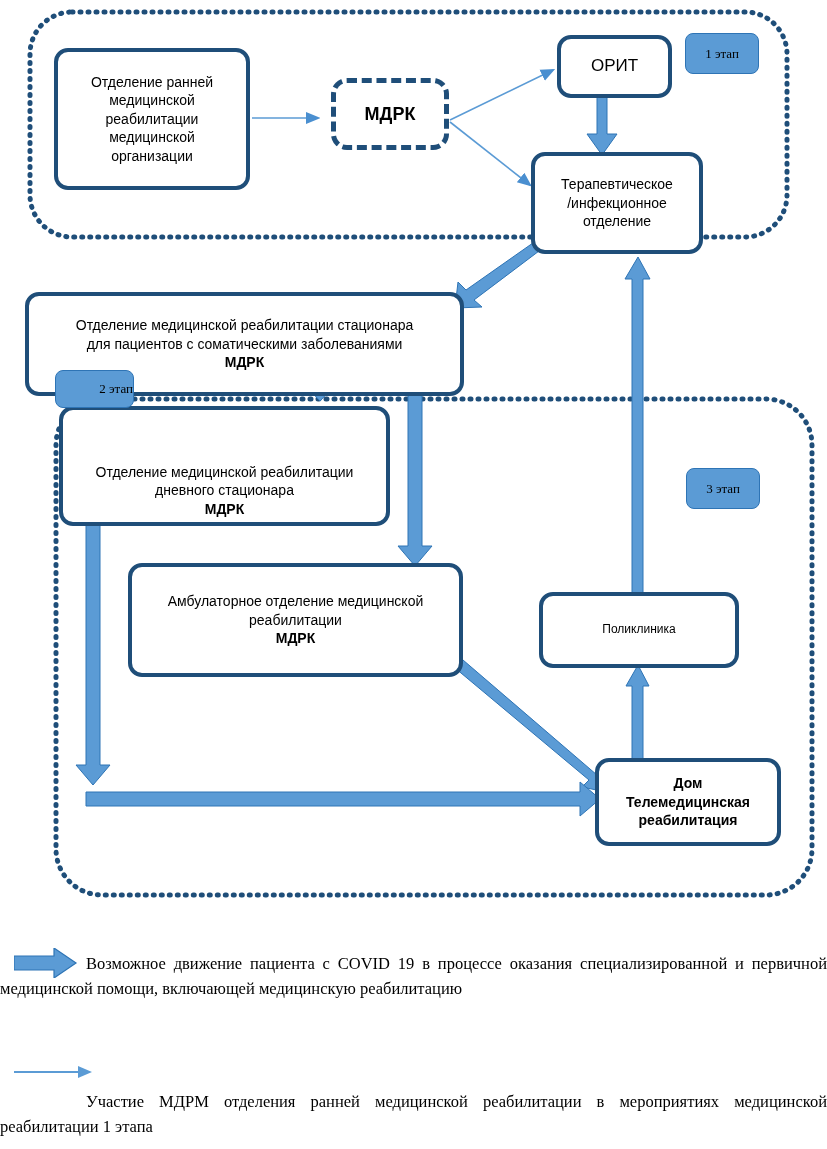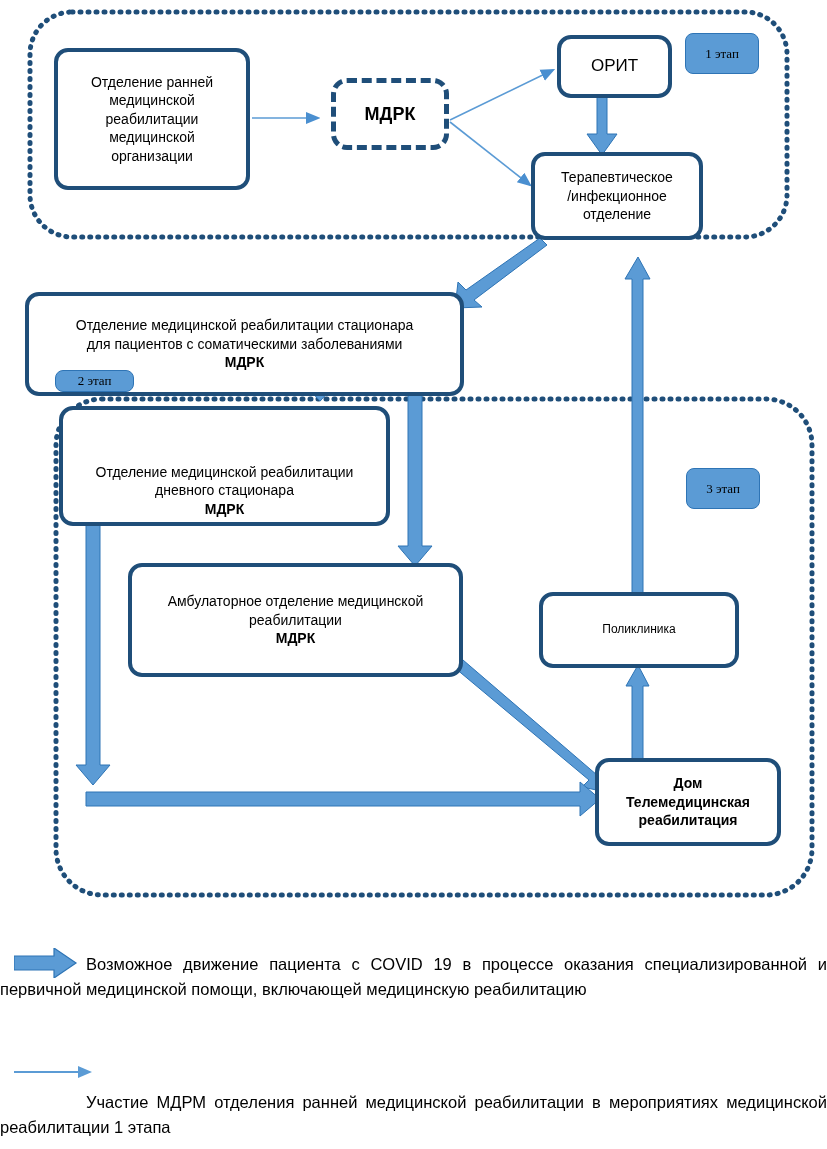--- a/index.html
+++ b/index.html
@@ -10,21 +10,21 @@
            box-sizing:border-box;display:flex;align-items:center;justify-content:center;
            text-align:center;color:#000;font-size:14px;line-height:1.32;padding:4px 8px;}
   .nodebox .inner{width:100%;}
   .nodebox b{font-weight:bold;}
   .dashbox{position:absolute;border:5px dashed #1F4E79;border-radius:16px;background:#ffffff;
            box-sizing:border-box;display:flex;align-items:center;justify-content:center;
            font-size:18px;font-weight:bold;color:#000;}
   .stage-badge{position:absolute;background:#5B9BD5;border:1.5px solid #2E74B5;border-radius:8px;
            display:flex;align-items:center;justify-content:center;font-size:13px;color:#000000;
            box-sizing:border-box;font-family:Liberation Serif, serif;}
-  .legend{position:absolute;left:0;width:827px;font-family:Liberation Sans, sans-serif;
+  .legend{position:absolute;left:0;width:827px;font-family:Liberation Serif, serif;
           font-size:16.5px;color:#000;text-align:justify;line-height:1.5;}
   .legend p{margin:0;text-align:justify;text-justify:inter-word;}
   .legend p.first{text-indent:86px;}
 </style>
 </head>
 <body>
 
 <div id="stage">
 
   <svg id="canvas" viewBox="0 0 827 1149">
@@ -86,21 +86,21 @@
   </div>
 
   <div class="dashbox" style="left:331px;top:78px;width:118px;height:72px;">
     <span>МДРК</span>
   </div>
 
   <div class="nodebox" style="left:557px;top:35px;width:115px;height:63px;font-size:17px;">
     <span>ОРИТ</span>
   </div>
 
-  <div class="nodebox" style="left:531px;top:152px;width:172px;height:88px;justify-content:flex-end;">
+  <div class="nodebox" style="left:531px;top:152px;width:172px;height:102px;justify-content:flex-end;">
     <div class="inner">
       <span>Терапевтическое</span><br>
       <span>/инфекционное</span><br>
       <span>отделение</span>
     </div>
   </div>
 
   <div class="nodebox" style="left:25px;top:292px;width:439px;height:104px;">
     <div class="inner">
       <span>Отделение медицинской реабилитации стационара</span><br>
@@ -134,21 +134,21 @@
       <b>Дом</b><br>
       <b>Телемедицинская</b><br>
       <b>реабилитация</b>
     </div>
   </div>
 
   <div class="stage-badge" style="left:685px;top:33px;width:74px;height:41px;">
     <span>1 этап</span>
   </div>
 
-  <div class="stage-badge" style="left:55px;top:370px;width:79px;height:22px;">
+  <div class="stage-badge" style="left:55px;top:370px;width:79px;height:38px;justify-content:flex-end;">
     <span>2 этап</span>
   </div>
 
   <div class="stage-badge" style="left:686px;top:468px;width:74px;height:41px;">
     <span>3 этап</span>
   </div>
 
   <svg style="position:absolute;left:14px;top:948px;width:70px;height:30px;" viewBox="0 0 70 30">
     <path d="M0,8 L40,8 L40,0 L62,15 L40,30 L40,22 L0,22 Z" fill="#5B9BD5" stroke="#2E74B5" stroke-width="1.2"></path>
   </svg>

